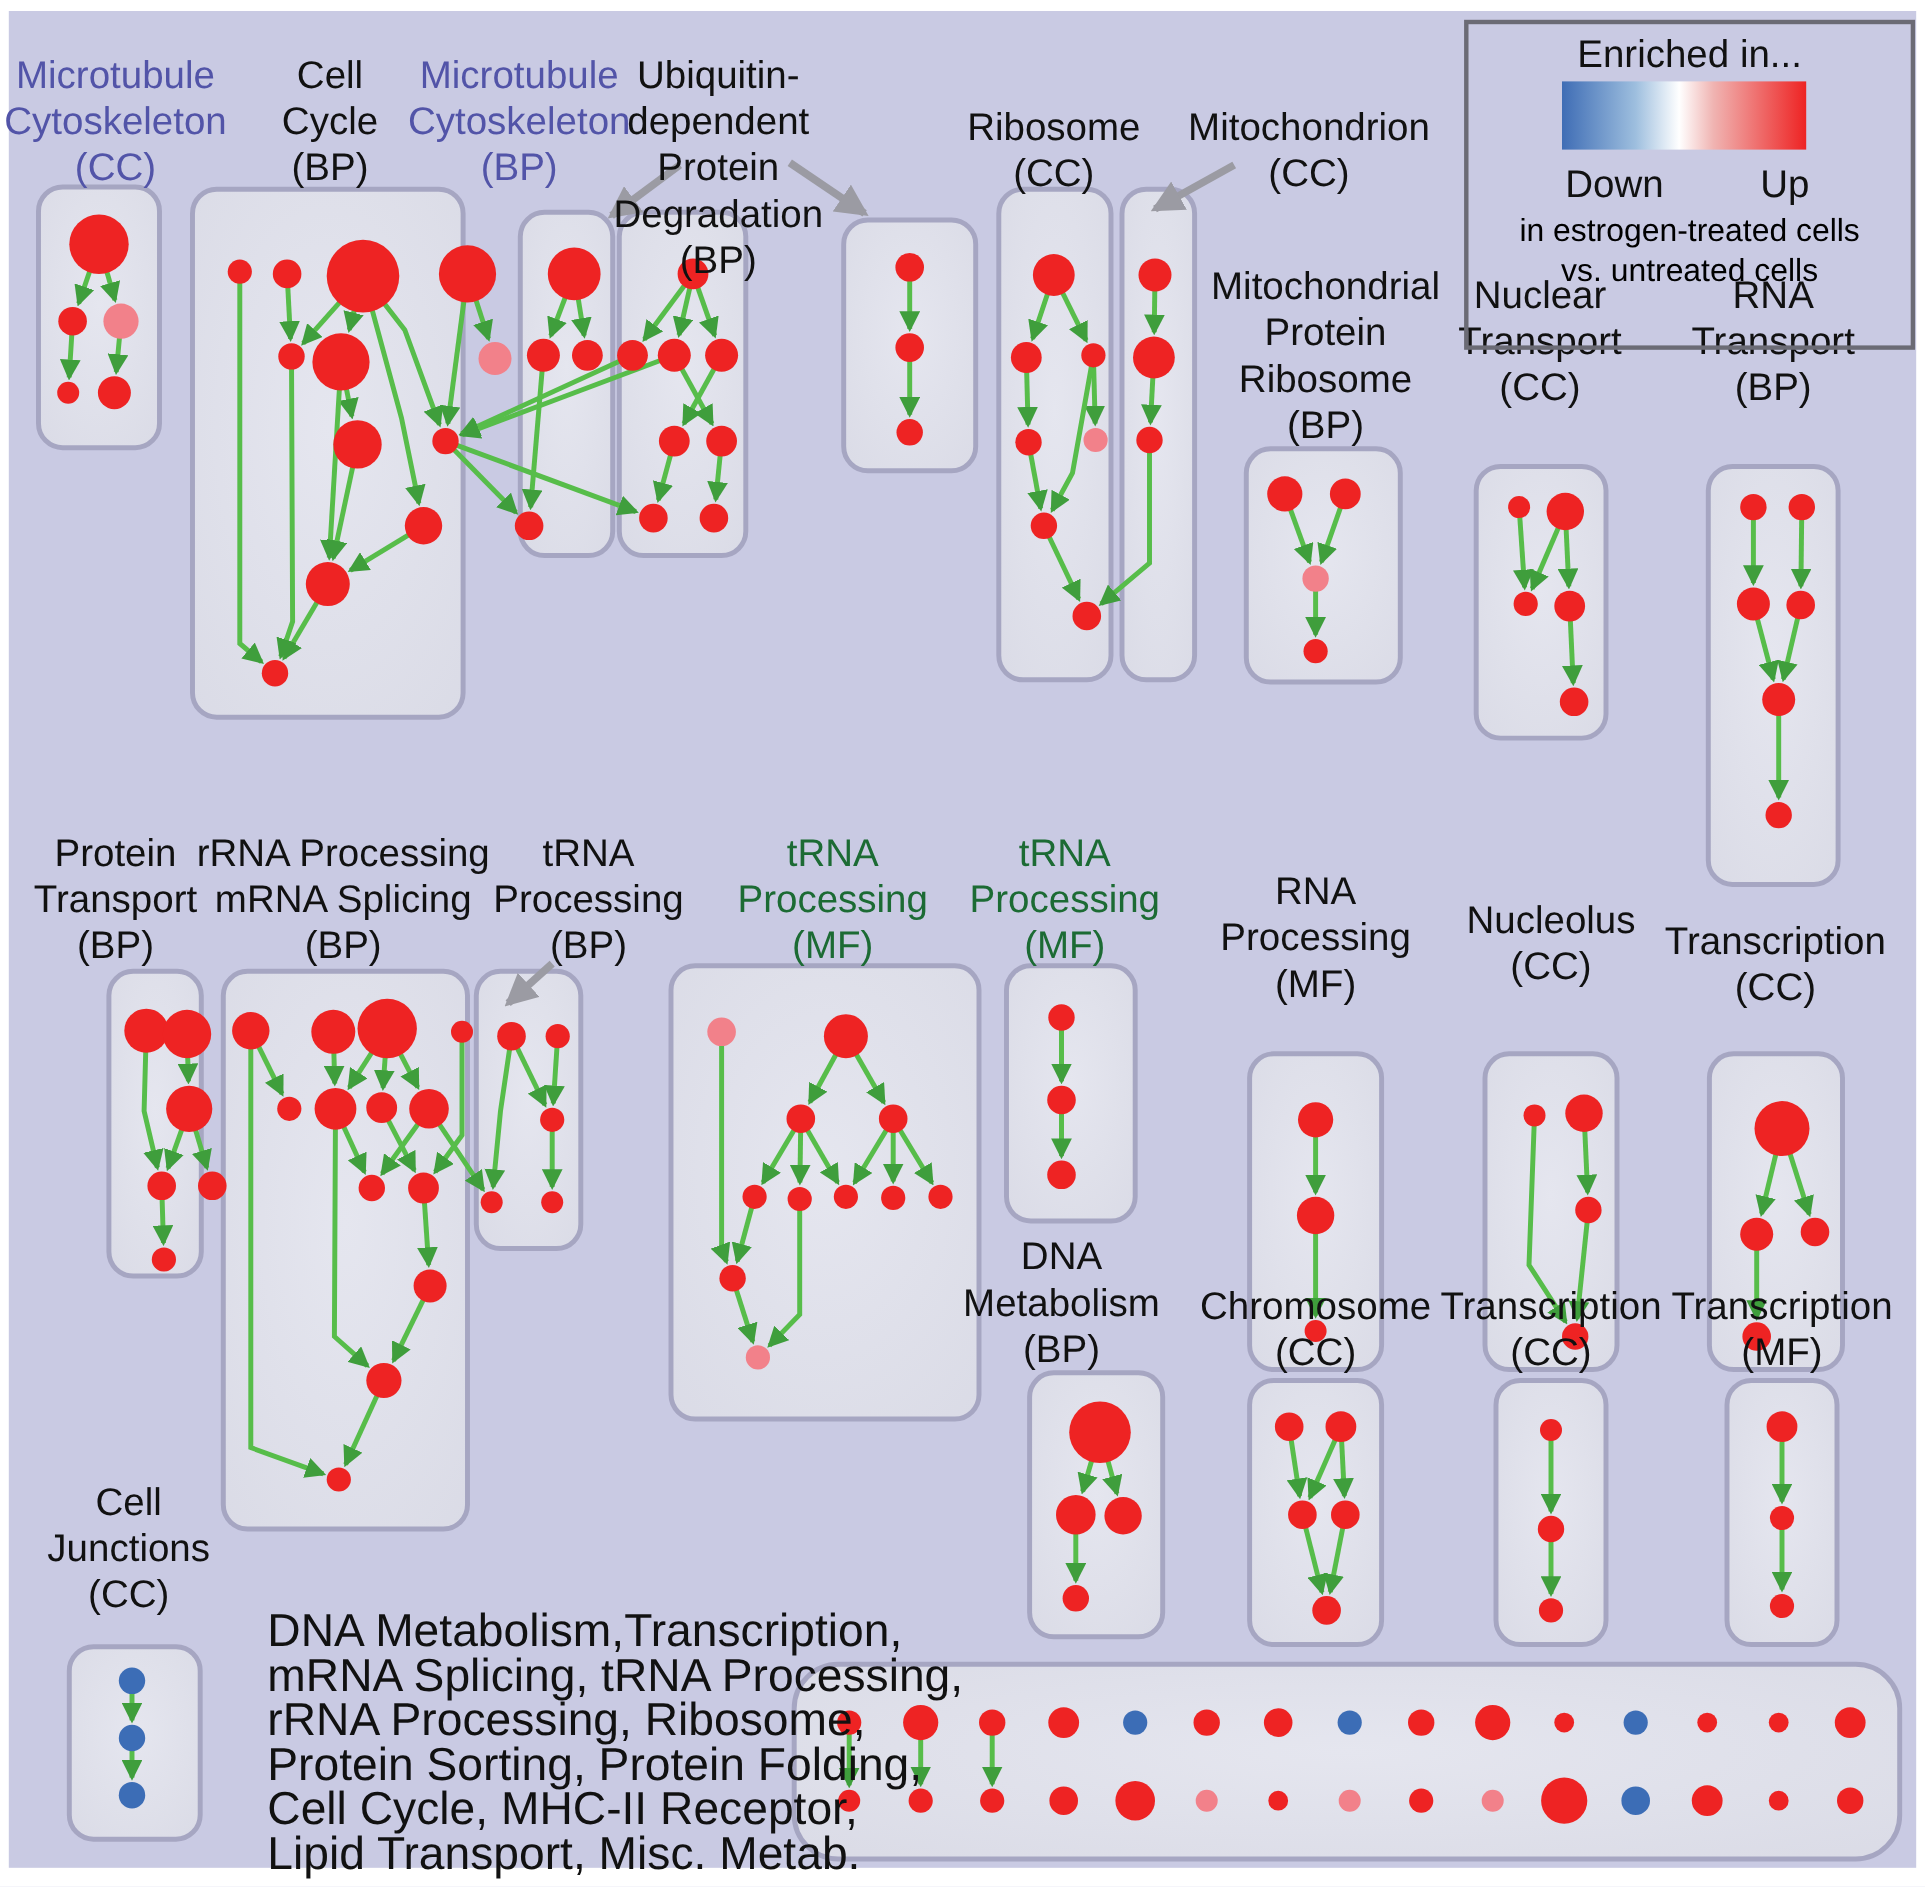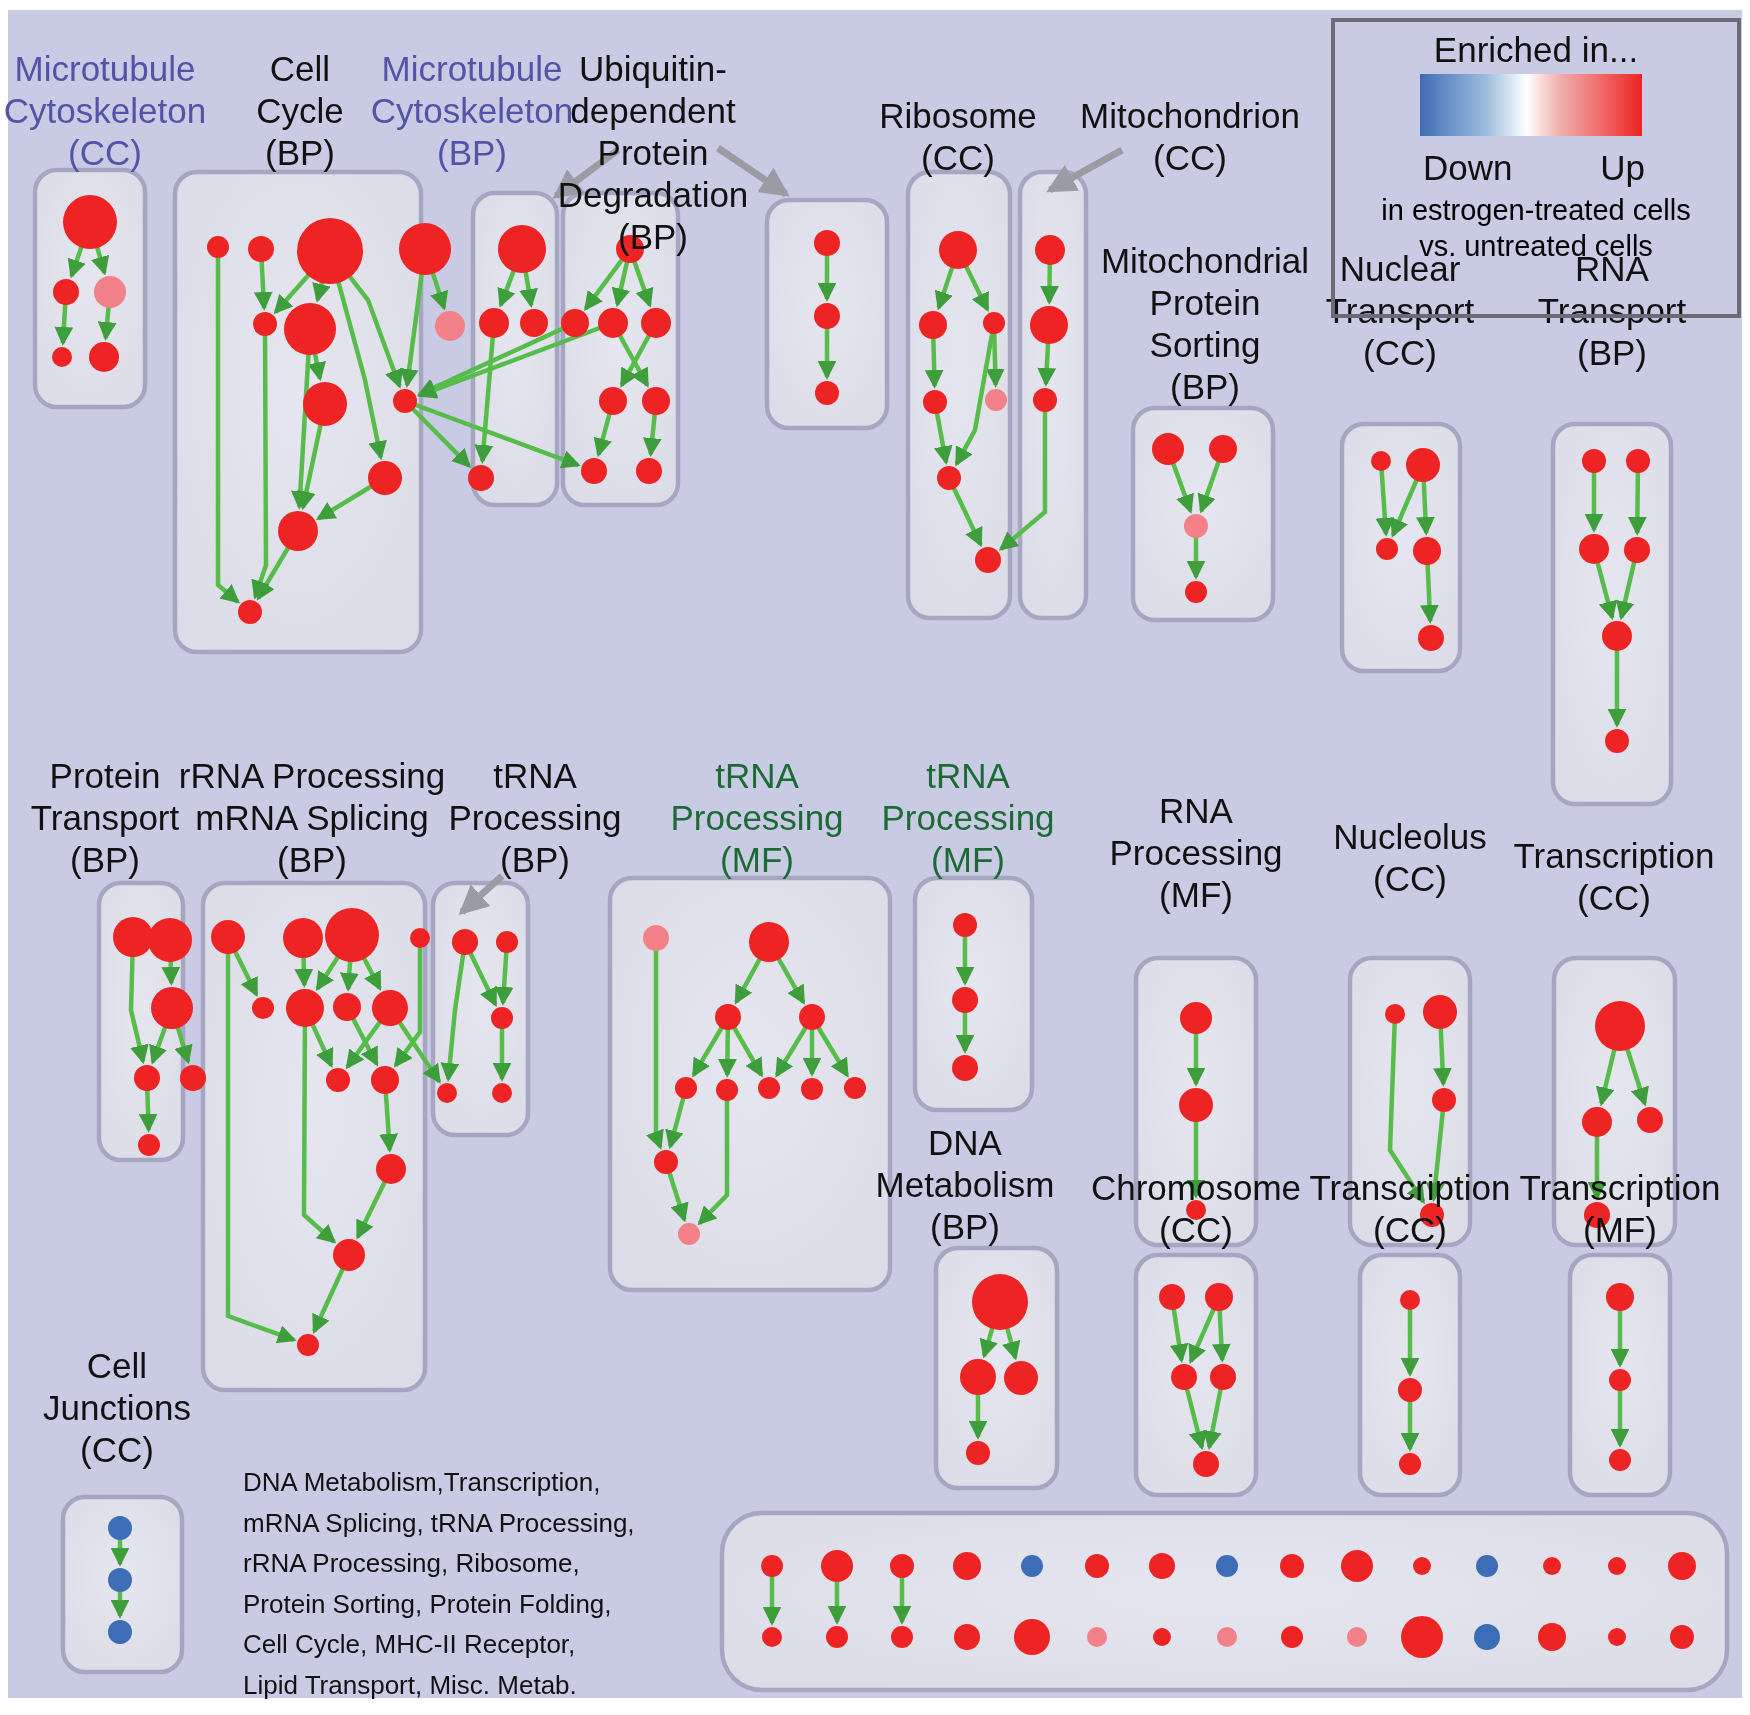--- a/index.html
+++ b/index.html
@@ -1,21 +1,21 @@
 <!DOCTYPE html>
 <html><head>
 <meta charset="utf-8">
 <style>
   html,body{margin:0;padding:0;background:#ffffff;}
   #stage{position:relative;width:1750px;height:1715px;background:#ffffff;overflow:hidden;
          font-family:"Liberation Sans","DejaVu Sans",sans-serif;}
   #net{position:absolute;left:0;top:0;}
   .lbl{position:absolute;transform:translateX(-50%);text-align:center;white-space:pre-line;
        font-size:35px;line-height:42px;color:#111;pointer-events:none;}
-  .note{position:absolute;font-size:26px;line-height:40.5px;color:#111;white-space:pre-line;
+  .note{position:absolute;font-size:42px;line-height:40.5px;color:#111;white-space:pre-line;
         text-align:left;pointer-events:none;}
   #legend{position:absolute;border:4px solid #6b6b75;box-sizing:border-box;}
   #legend .lg-title{position:absolute;width:100%;text-align:center;font-size:35px;color:#111;}
   #legend .lg-bar{position:absolute;}
   #legend .lg-down,#legend .lg-up{position:absolute;font-size:35px;color:#111;}
   #legend .lg-line{position:absolute;width:100%;text-align:center;font-size:29px;color:#000000;}
 </style>
 </head>
 <body>
 
@@ -356,21 +356,21 @@
 dependent
 Protein
 Degradation
 (BP)</div>
       <div class="lbl" style="left: 958px; top: 95px; color: rgb(17, 17, 17);">Ribosome
 (CC)</div>
       <div class="lbl" style="left: 1190px; top: 95px; color: rgb(17, 17, 17);">Mitochondrion
 (CC)</div>
       <div class="lbl" style="left: 1205px; top: 240px; color: rgb(17, 17, 17);">Mitochondrial
 Protein
-Sorting
+Ribosome
 (BP)</div>
       <div class="lbl" style="left: 1400px; top: 248px; color: rgb(17, 17, 17);">Nuclear
 Transport
 (CC)</div>
       <div class="lbl" style="left: 1612px; top: 248px; color: rgb(17, 17, 17);">RNA
 Transport
 (BP)</div>
       <div class="lbl" style="left: 105px; top: 755px; color: rgb(17, 17, 17);">Protein
 Transport
 (BP)</div>

